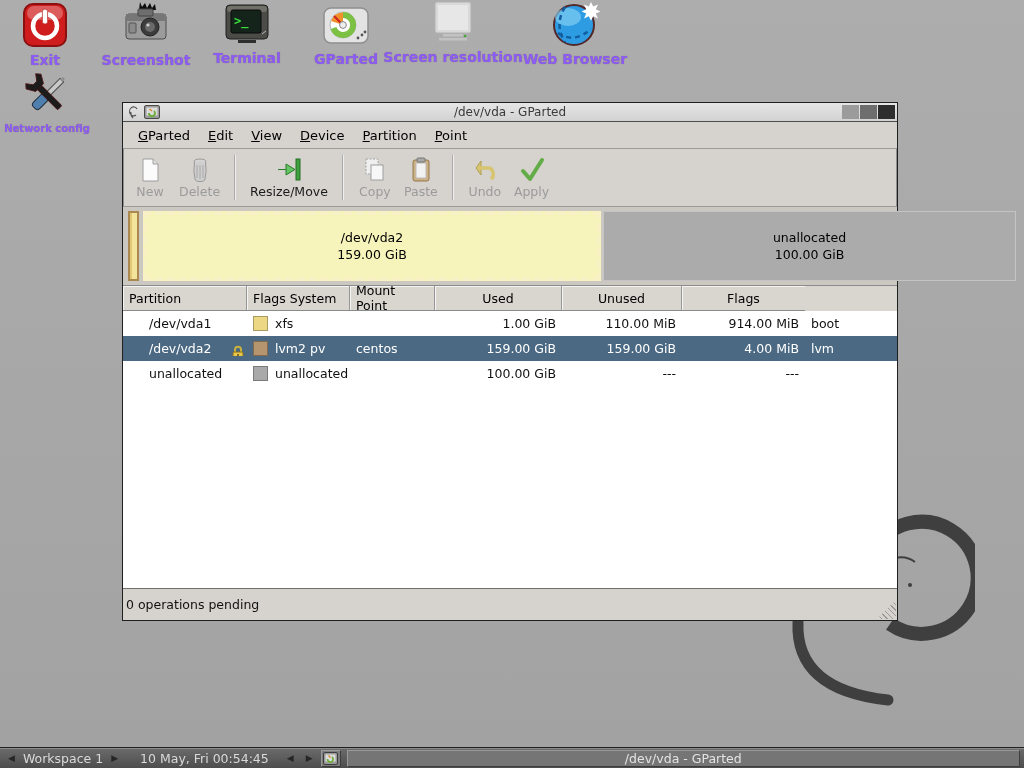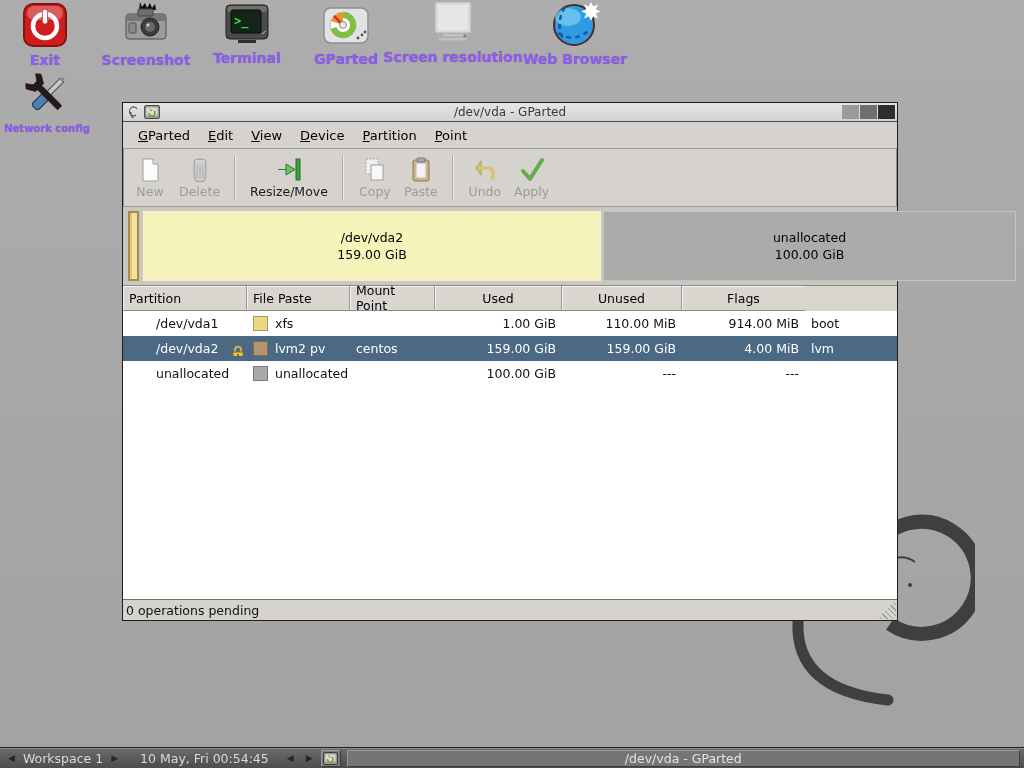--- a/index.html
+++ b/index.html
@@ -102,30 +102,30 @@
   .thead .hcell {
     height:25px; display:flex; align-items:center;
     border-right:1px solid #979797; border-bottom:1px solid #8a8a8a;
     box-shadow:inset 1px 1px 0 #f4f4f2; padding:0 6px; font-size:12.5px; color:#000;
   }
   .thead .hcell.c { justify-content:center; }
   .thead .hcell:last-child { border-right:none; }
   .trow { background:#fff; cursor:pointer; }
   .trow.selected { background:#4b6983; color:#fff; }
   .cell { padding:0 6px; white-space:nowrap; overflow:hidden; }
-  .cell.part { padding-left:33px; position:relative; }
+  .cell.part { padding-left:26px; position:relative; }
   .cell.part .lock { position:absolute; right:2px; top:4px; }
   .cell.fs { display:flex; align-items:center; gap:7px; padding-left:6px; }
   .swatch { width:15px; height:15px; border:1px solid rgba(0,0,0,.28); flex:none; }
   .cell.num { text-align:right; }
   .filler { flex:1; background:#fff; }
 
   
   .statusbar {
-    height:21px; background:#d6d3ce; border-top:1px solid #6f6f6f;
+    height:32px; background:#d6d3ce; border-top:1px solid #6f6f6f;
     display:flex; align-items:center; padding-left:3px; font-size:12.5px; position:relative;
   }
   .grip {
     position:absolute; right:1px; bottom:1px; width:19px; height:19px;
     background:repeating-linear-gradient(45deg, transparent 0 3px, #9a9a9a 3px 4px);
     clip-path:polygon(100% 0, 100% 100%, 0 100%); cursor:nwse-resize;
   }
 
   
   .taskbar {
@@ -347,21 +347,21 @@
     </div>
     <div class="unallocbox">
       <span>unallocated</span>
       <span>100.00 GiB</span>
     </div>
   </div>
 
   <div class="ptable">
     <div class="thead">
       <div class="hcell">Partition</div>
-      <div class="hcell">File Paste</div>
+      <div class="hcell">Flags System</div>
       <div class="hcell">Mount Point</div>
       <div class="hcell c">Used</div>
       <div class="hcell c">Unused</div>
       <div class="hcell c">Flags</div>
     </div>
 
     <div class="trow">
       <div class="cell part">/dev/vda1</div>
       <div class="cell fs">
         <span class="swatch" style="background: rgb(236, 215, 132);"></span>

